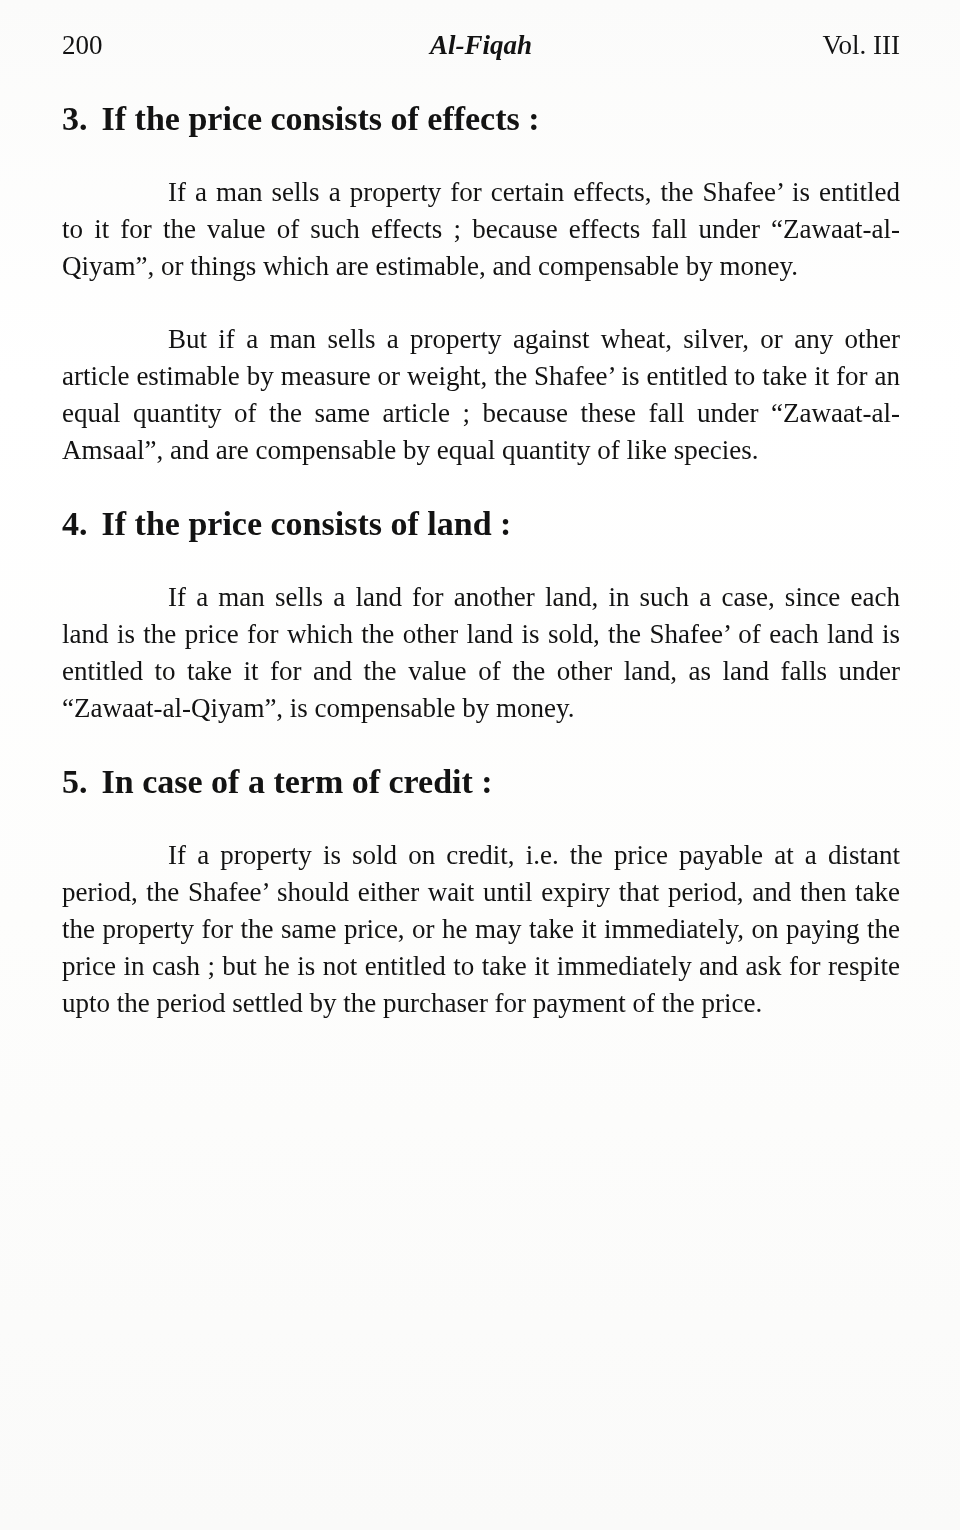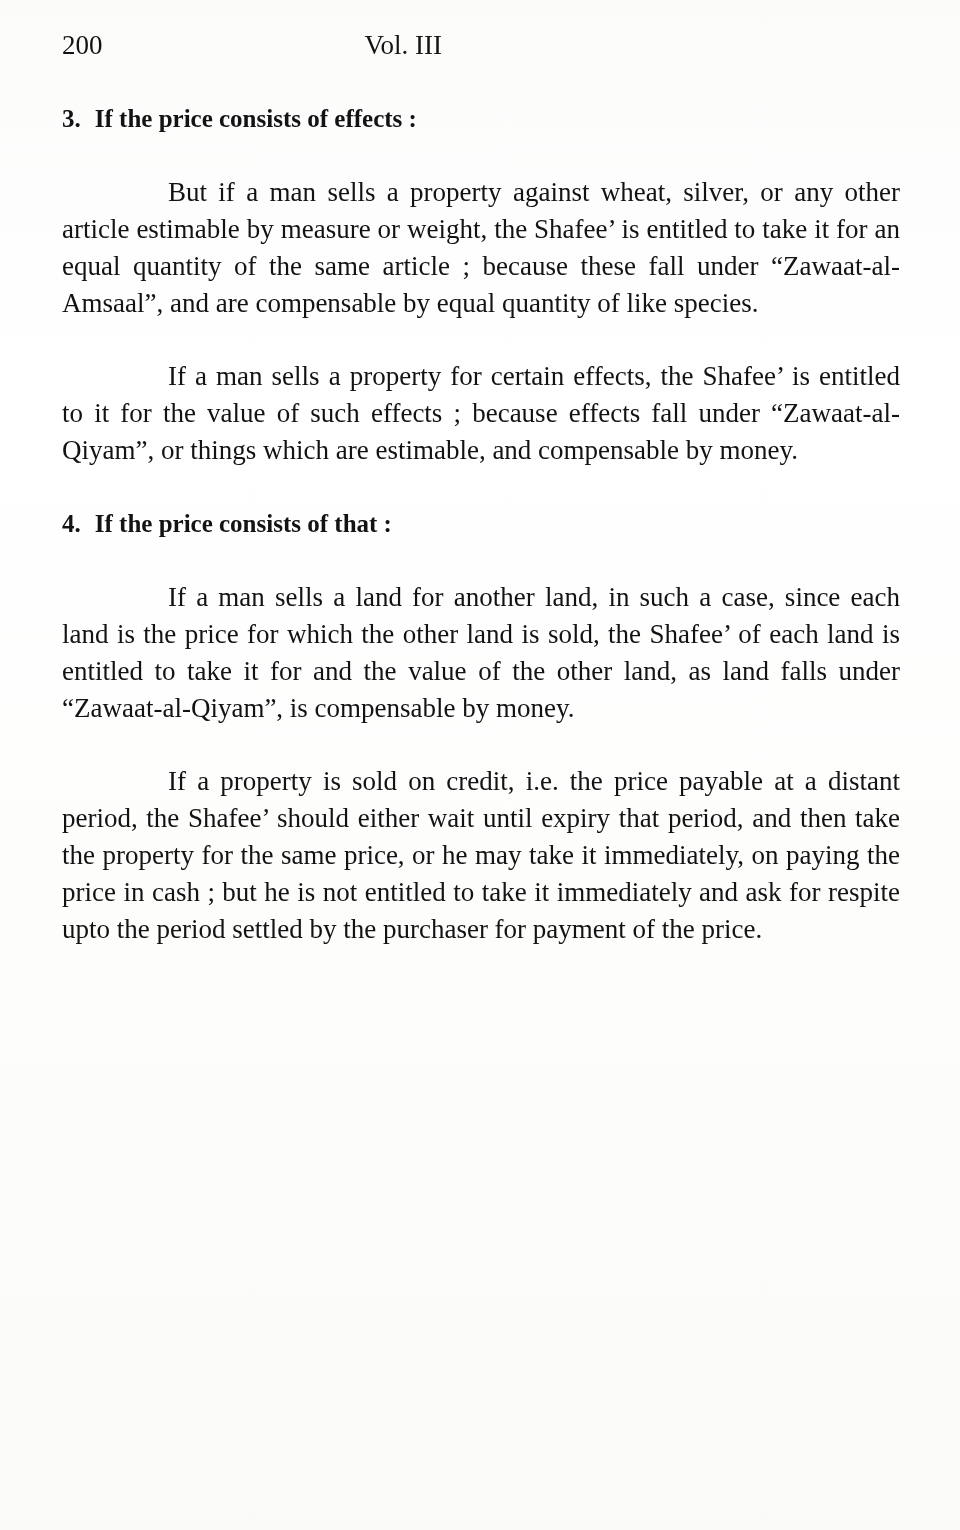--- a/index.html
+++ b/index.html
@@ -36,21 +36,21 @@
     font-style: italic;
     font-weight: bold;
   }
   .hdr-right {
     width: 190px;
     text-align: right;
     margin-top: 17px;
   }
   h2.section-heading {
     margin: 36px 0 0 0;
-    font-size: 25px;
+    font-size: 34px;
     line-height: 38px;
     font-weight: bold;
   }
   h2.section-heading .sec-num {
     margin-right: 14px;
   }
   p.body-para {
     margin: 36px 0 0 0;
     font-size: 27px;
     line-height: 37px;
@@ -58,29 +58,33 @@
     text-indent: 106px;
   }
 </style>
 </head>
 <body>
 
 <main class="page">
 
   <div class="page-header">
     <span class="hdr-left">200</span>
+    <span class="hdr-center">Al-Fiqah</span>
     <span class="hdr-right">Vol. III</span>
   </div>
 
   <h2 class="section-heading">
     <span class="sec-num">3.</span><span class="sec-label">If the price consists of effects :</span>
   </h2>
+  <p class="body-para">If a man sells a property for certain effects, the Shafee’ is entitled to it for the value of such effects ; because effects fall under “Zawaat-al-Qiyam”, or things which are estimable, and compensable by money.</p>
   <p class="body-para">But if a man sells a property against wheat, silver, or any other article estimable by measure or weight, the Shafee’ is entitled to take it for an equal quantity of the same article ; because these fall under “Zawaat-al-Amsaal”, and are compensable by equal quantity of like species.</p>
-  <p class="body-para">If a man sells a property for certain effects, the Shafee’ is entitled to it for the value of such effects ; because effects fall under “Zawaat-al-Qiyam”, or things which are estimable, and compensable by money.</p>
 
   <h2 class="section-heading">
-    <span class="sec-num">4.</span><span class="sec-label">If the price consists of that :</span>
+    <span class="sec-num">4.</span><span class="sec-label">If the price consists of land :</span>
   </h2>
   <p class="body-para">If a man sells a land for another land, in such a case, since each land is the price for which the other land is sold, the Shafee’ of each land is entitled to take it for and the value of the other land, as land falls under “Zawaat-al-Qiyam”, is compensable by money.</p>
 
+  <h2 class="section-heading">
+    <span class="sec-num">5.</span><span class="sec-label">In case of a term of credit :</span>
+  </h2>
   <p class="body-para">If a property is sold on credit, i.e. the price payable at a distant period, the Shafee’ should either wait until expiry that period, and then take the property for the same price, or he may take it immediately, on paying the price in cash ; but he is not entitled to take it immediately and ask for respite upto the period settled by the purchaser for payment of the price.</p>
 
 </main>
 
 </body></html>

